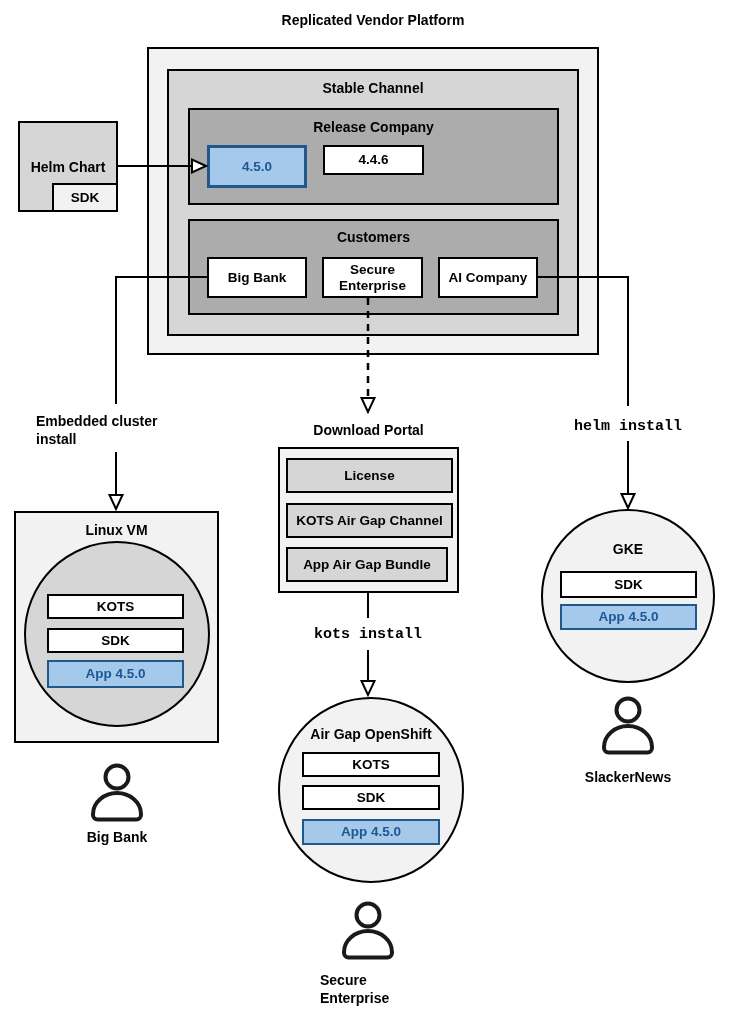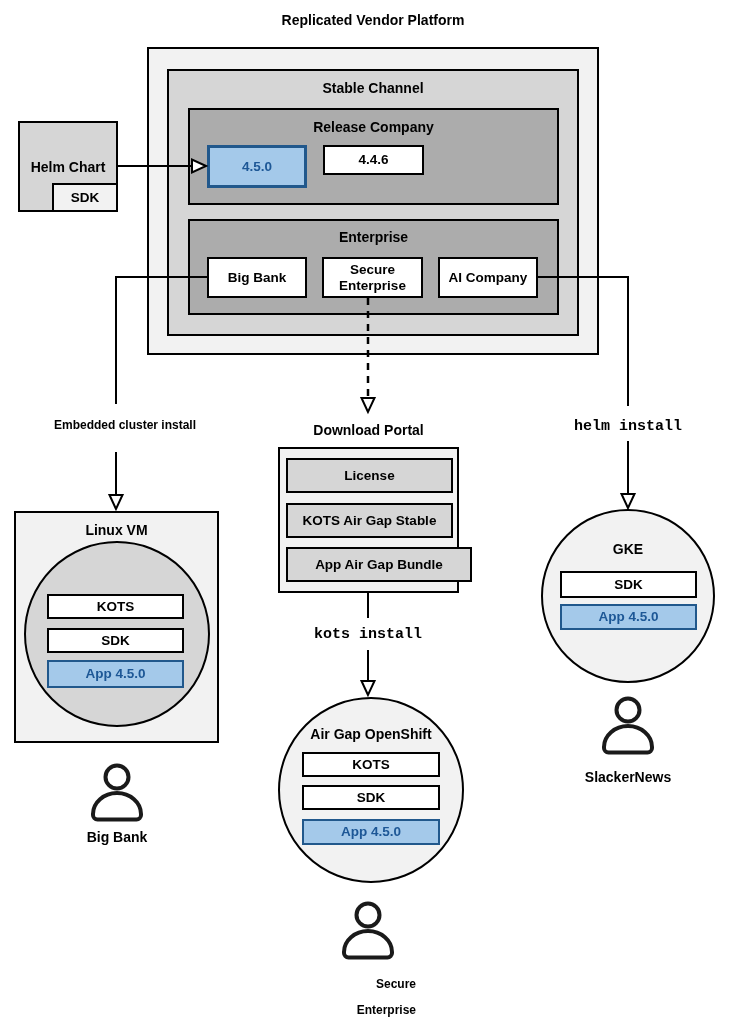--- a/index.html
+++ b/index.html
@@ -5,21 +5,21 @@
   html,body{margin:0;padding:0;background:#ffffff;}
   #canvas{
     position:relative;width:734px;height:1026px;background:#ffffff;
     font-family:"Liberation Sans","DejaVu Sans",sans-serif;color:#000;
     --gray-light:#F2F2F2;--gray-mid:#D6D6D6;--gray-dark:#ACACAC;
     --hl-fill:#A4C9EA;--hl-border:#21588C;--hl-text:#1D5796;
   }
   .abs{position:absolute;box-sizing:border-box;}
   .frame{border:2px solid #000;}
   .lbl{font-weight:bold;font-size:14px;line-height:18px;text-align:center;white-space:nowrap;}
-  .lblwrap{font-weight:bold;font-size:12px;line-height:26px;text-align:right;}
+  .lblwrap{font-weight:bold;font-size:14px;line-height:18px;text-align:left;}
   .cell{
     display:flex;align-items:center;justify-content:center;text-align:center;
     background:#fff;border:2px solid #000;font-weight:bold;font-size:13.5px;line-height:16px;
   }
   .cell-gray{background:var(--gray-mid);}
   .cell-light{background:var(--gray-light);}
   .cell-blue{background:var(--hl-fill);border:2.5px solid var(--hl-border);color:var(--hl-text);}
   .cell-blue-thick{border-width:3px;}
   .mono{font-family:"Liberation Mono","DejaVu Sans Mono",monospace;font-size:15px;font-weight:bold;text-align:center;white-space:nowrap;}
   .circle{border-radius:50%;border:2px solid #000;}
@@ -40,21 +40,21 @@
 
   <div class="abs frame" style="left:167px;top:69px;width:412px;height:267px;background:var(--gray-mid);"></div>
   <div class="abs lbl" style="left:167px;top:79px;width:412px;">Stable Channel</div>
 
   <div class="abs frame" style="left:188px;top:108px;width:371px;height:97px;background:var(--gray-dark);"></div>
   <div class="abs lbl" style="left:188px;top:118px;width:371px;">Release Company</div>
   <div class="abs cell cell-blue cell-blue-thick" style="left:207px;top:145px;width:100px;height:43px;">4.5.0</div>
   <div class="abs cell" style="left:323px;top:145px;width:101px;height:30px;">4.4.6</div>
 
   <div class="abs frame" style="left:188px;top:219px;width:371px;height:96px;background:var(--gray-dark);"></div>
-  <div class="abs lbl" style="left:188px;top:228px;width:371px;">Enterprise</div>
+  <div class="abs lbl" style="left:188px;top:228px;width:371px;">Customers</div>
   <div class="abs cell" style="left:207px;top:257px;width:100px;height:41px;">Big Bank</div>
   <div class="abs cell" style="left:322px;top:257px;width:101px;height:41px;">Secure Enterprise</div>
   <div class="abs cell" style="left:438px;top:257px;width:100px;height:41px;">AI Company</div>
 
   <div class="abs frame" style="left:18px;top:121px;width:100px;height:91px;background:var(--gray-mid);"></div>
   <div class="abs lbl" style="left:18px;top:158px;width:100px;">Helm Chart</div>
   <div class="abs cell cell-light" style="left:52px;top:183px;width:66px;height:29px;">SDK</div>
 
   <div class="abs lblwrap" style="left:36px;top:412px;width:160px;">Embedded cluster install</div>
 
@@ -62,22 +62,22 @@
   <div class="abs lbl" style="left:14px;top:521px;width:205px;">Linux VM</div>
   <div class="abs circle" style="left:24px;top:541px;width:186px;height:186px;background:var(--gray-mid);"></div>
   <div class="abs cell" style="left:47px;top:594px;width:137px;height:25px;">KOTS</div>
   <div class="abs cell" style="left:47px;top:628px;width:137px;height:25px;">SDK</div>
   <div class="abs cell cell-blue" style="left:47px;top:660px;width:137px;height:28px;">App 4.5.0</div>
   <div class="abs lbl" style="left:47px;top:828px;width:140px;">Big Bank</div>
 
   <div class="abs lbl" style="left:278px;top:421px;width:181px;">Download Portal</div>
   <div class="abs frame" style="left:278px;top:447px;width:181px;height:146px;background:var(--gray-light);"></div>
   <div class="abs cell cell-gray" style="left:286px;top:458px;width:167px;height:35px;">License</div>
-  <div class="abs cell cell-gray" style="left:286px;top:503px;width:167px;height:35px;">KOTS Air Gap Stable</div>
-  <div class="abs cell cell-gray" style="left:286px;top:547px;width:186px;height:35px;">App Air Gap Bundle</div>
+  <div class="abs cell cell-gray" style="left:286px;top:503px;width:167px;height:35px;">KOTS Air Gap Channel</div>
+  <div class="abs cell cell-gray" style="left:286px;top:547px;width:162px;height:35px;">App Air Gap Bundle</div>
 
   <div class="abs mono" style="left:288px;top:626px;width:160px;text-align:center;">kots install</div>
 
   <div class="abs circle" style="left:278px;top:697px;width:186px;height:186px;background:var(--gray-light);"></div>
   <div class="abs lbl" style="left:278px;top:725px;width:186px;">Air Gap OpenShift</div>
   <div class="abs cell" style="left:302px;top:752px;width:138px;height:25px;">KOTS</div>
   <div class="abs cell" style="left:302px;top:785px;width:138px;height:25px;">SDK</div>
   <div class="abs cell cell-blue" style="left:302px;top:819px;width:138px;height:26px;">App 4.5.0</div>
   <div class="abs lblwrap" style="left:320px;top:971px;width:96px;">Secure Enterprise</div>
 

